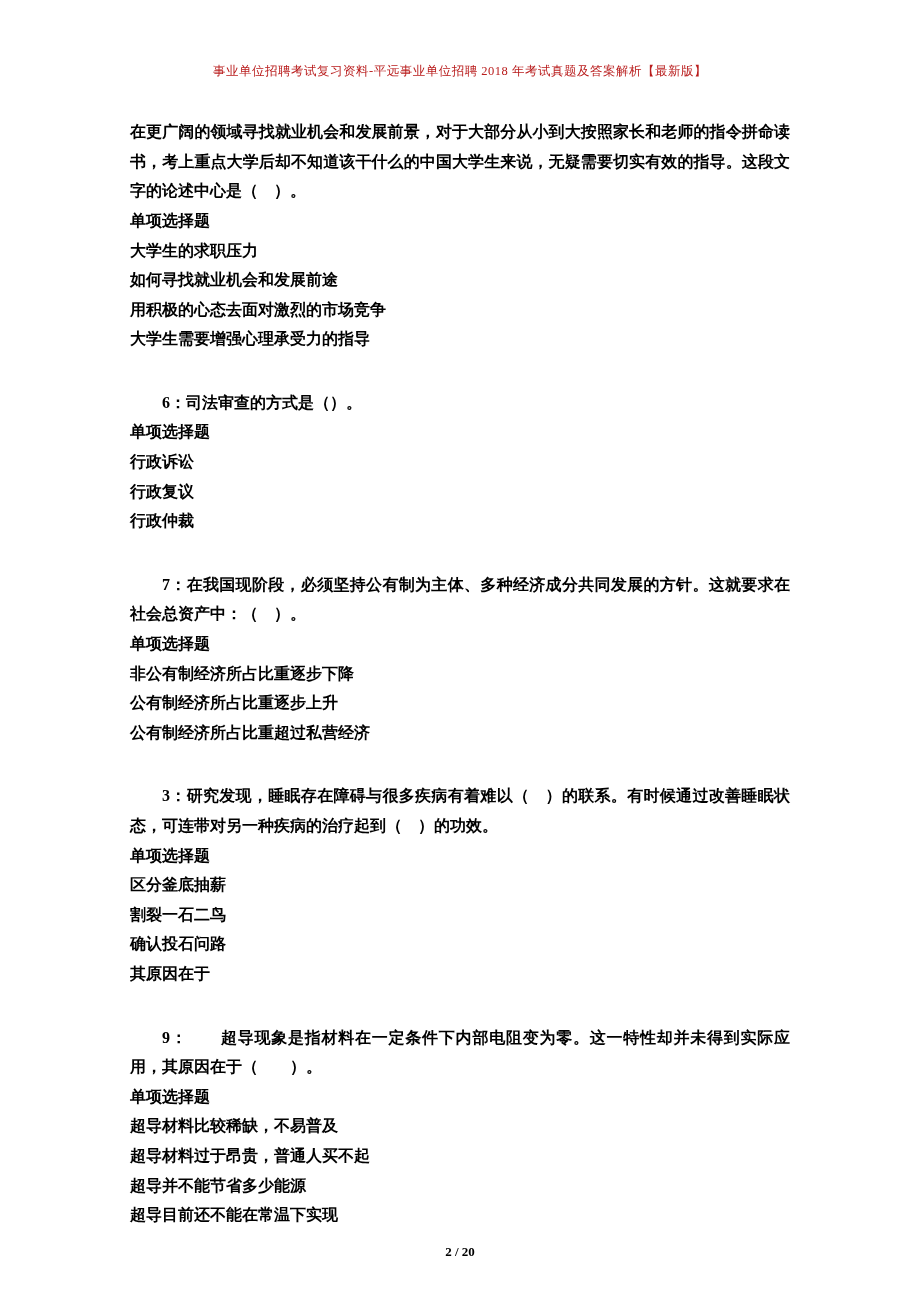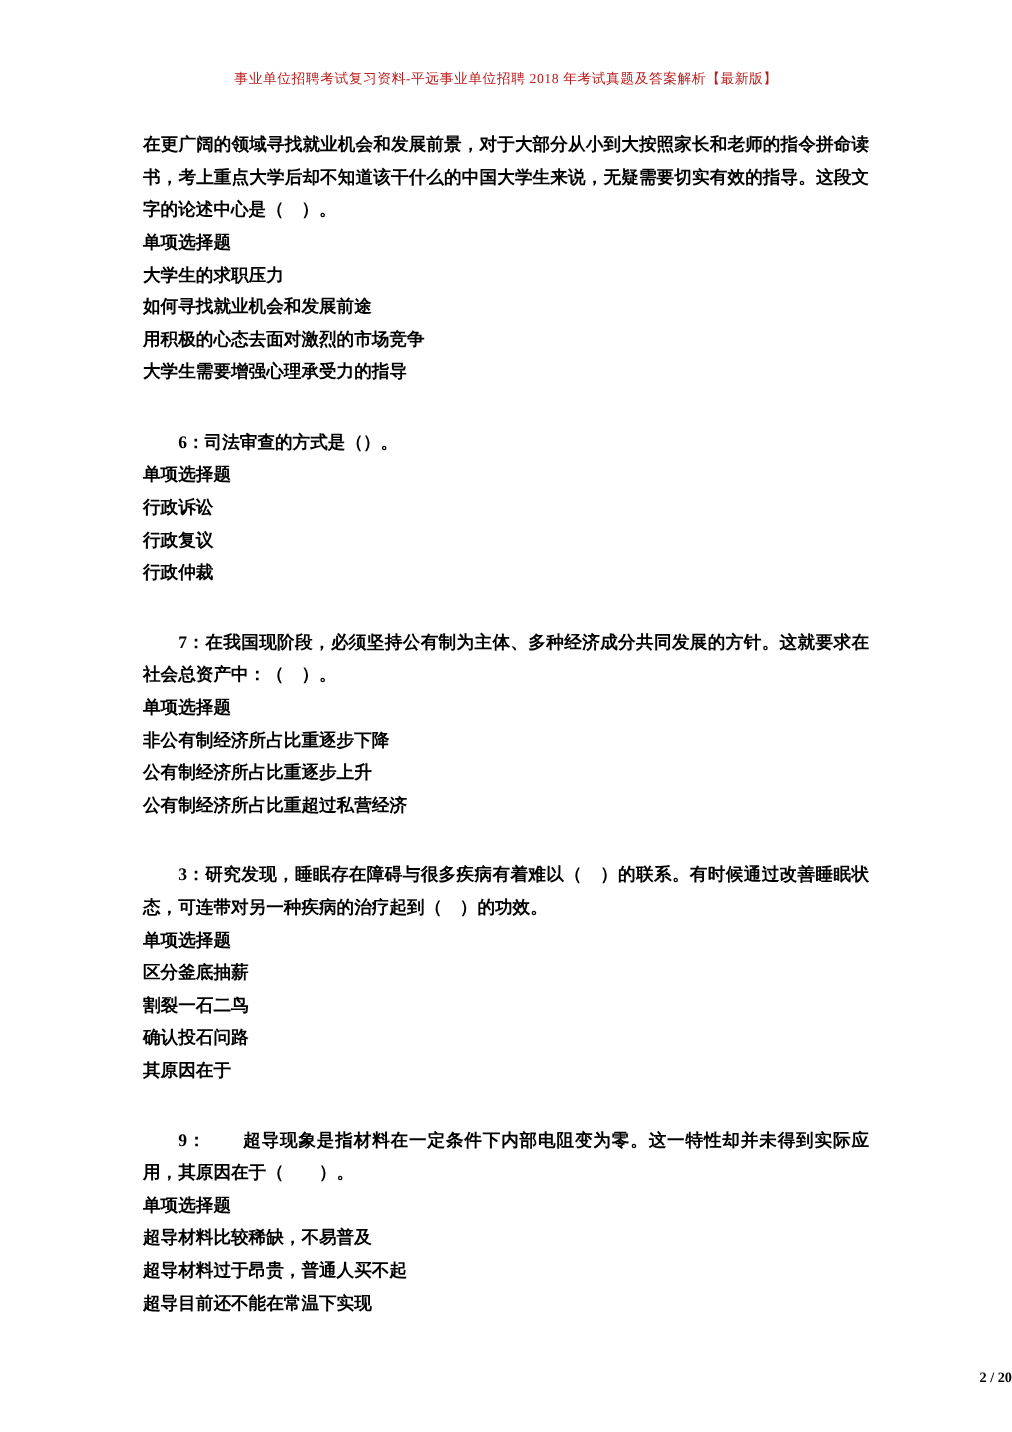--- a/index.html
+++ b/index.html
@@ -29,21 +29,21 @@
   }
   .block { margin: 0; font-weight: bold; }
   .q-intro { text-indent: 2em; margin-top: 34px; }
   .q-type { }
   .opt { }
   .footer {
     position: absolute;
     bottom: 38px;
     left: 0;
     width: 100%;
-    text-align: right;
+    text-align: center;
     font-size: 13px;
     font-weight: bold;
     font-family: "SimSun","宋体",serif;
   }
   .para { text-align: justify; }
 </style>
 </head>
 <body>
 
 <div class="page">
@@ -73,17 +73,18 @@
   <div class="block q-type">单项选择题</div>
   <div class="block opt">区分釜底抽薪</div>
   <div class="block opt">割裂一石二鸟</div>
   <div class="block opt">确认投石问路</div>
   <div class="block opt">其原因在于</div>
 
   <div class="block q-intro para">9：　　超导现象是指材料在一定条件下内部电阻变为零。这一特性却并未得到实际应用，其原因在于（　　）。</div>
   <div class="block q-type">单项选择题</div>
   <div class="block opt">超导材料比较稀缺，不易普及</div>
   <div class="block opt">超导材料过于昂贵，普通人买不起</div>
+  <div class="block opt">超导并不能节省多少能源</div>
   <div class="block opt">超导目前还不能在常温下实现</div>
 
   <div class="footer">2 / 20</div>
 
 </div>
 
 </body></html>

